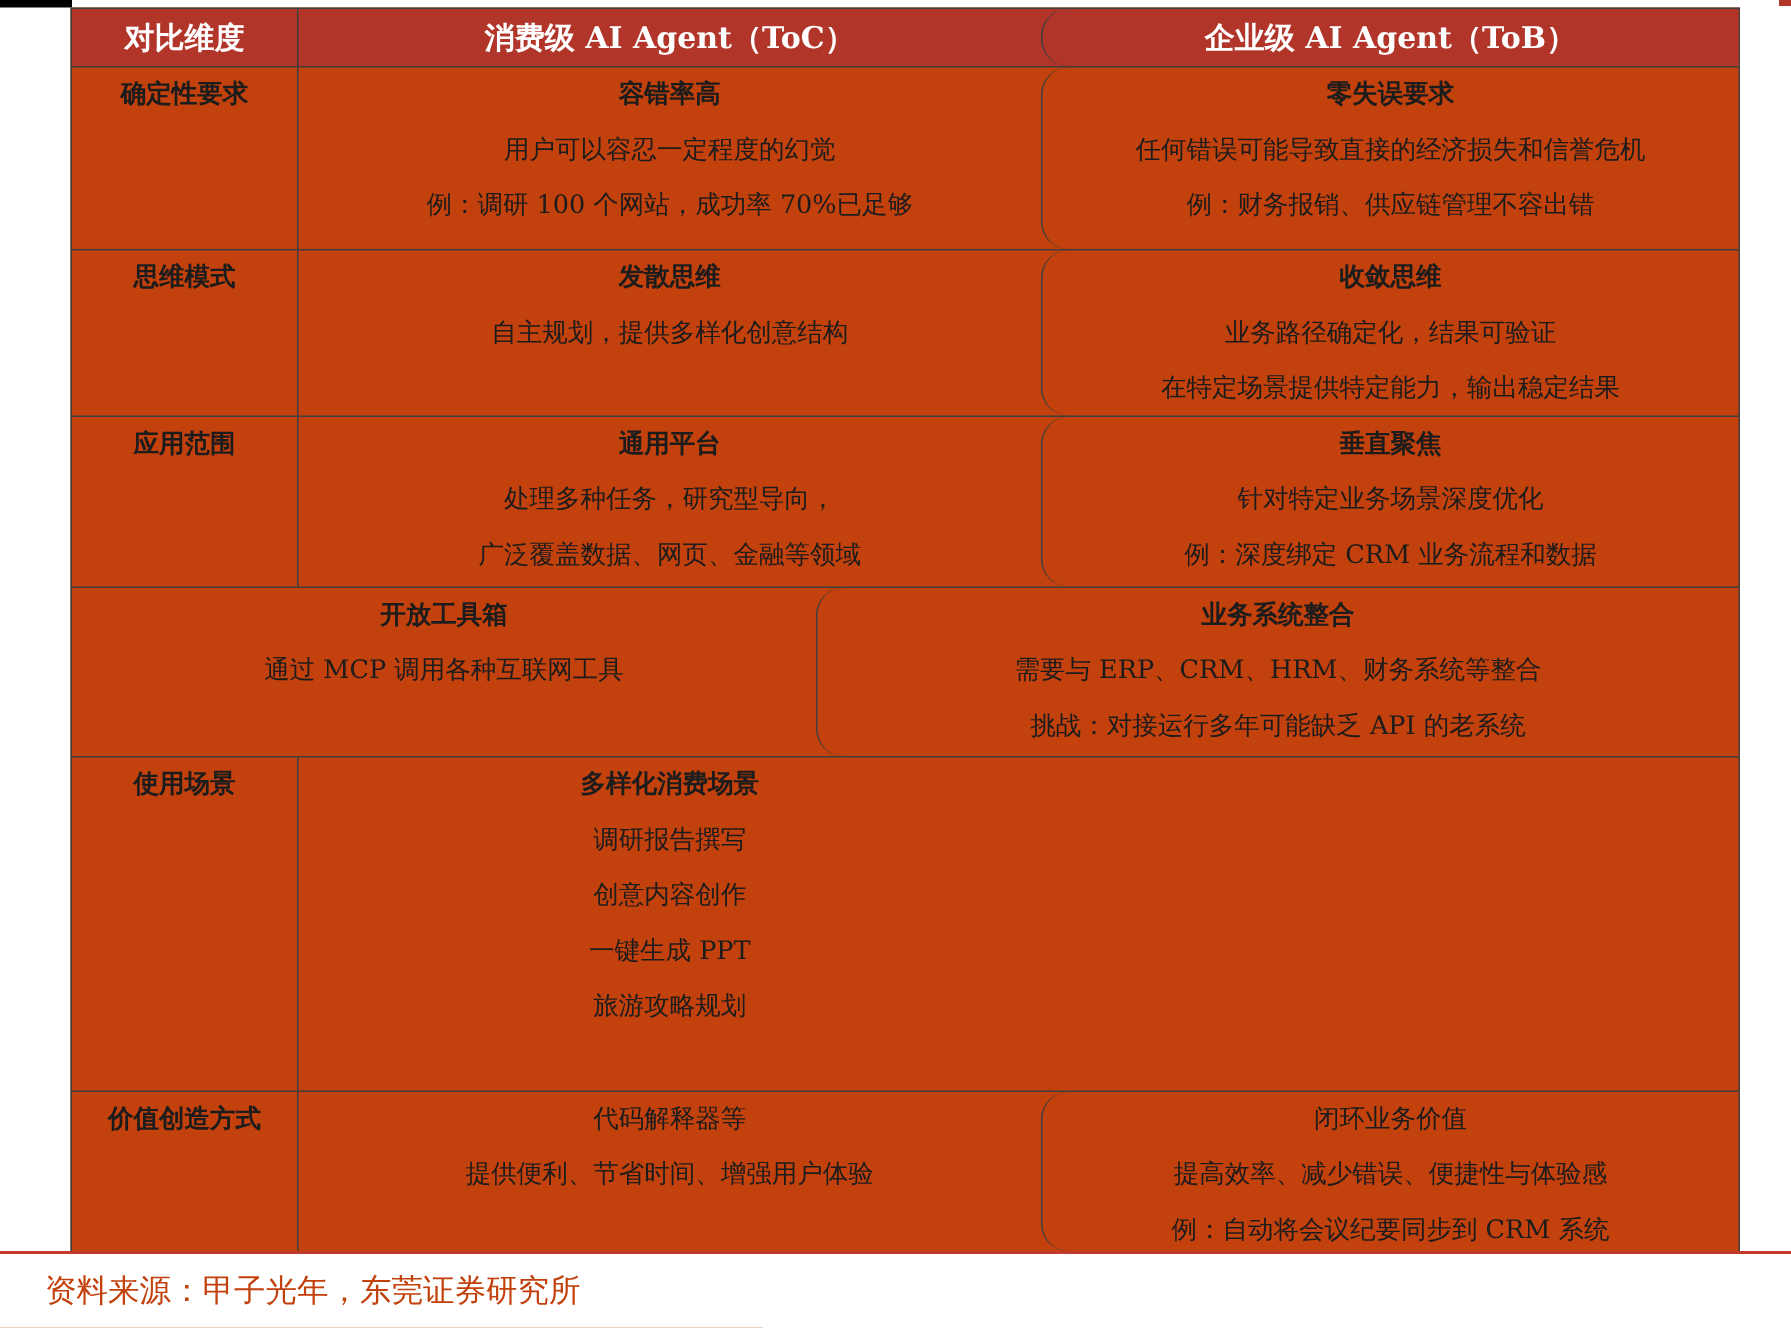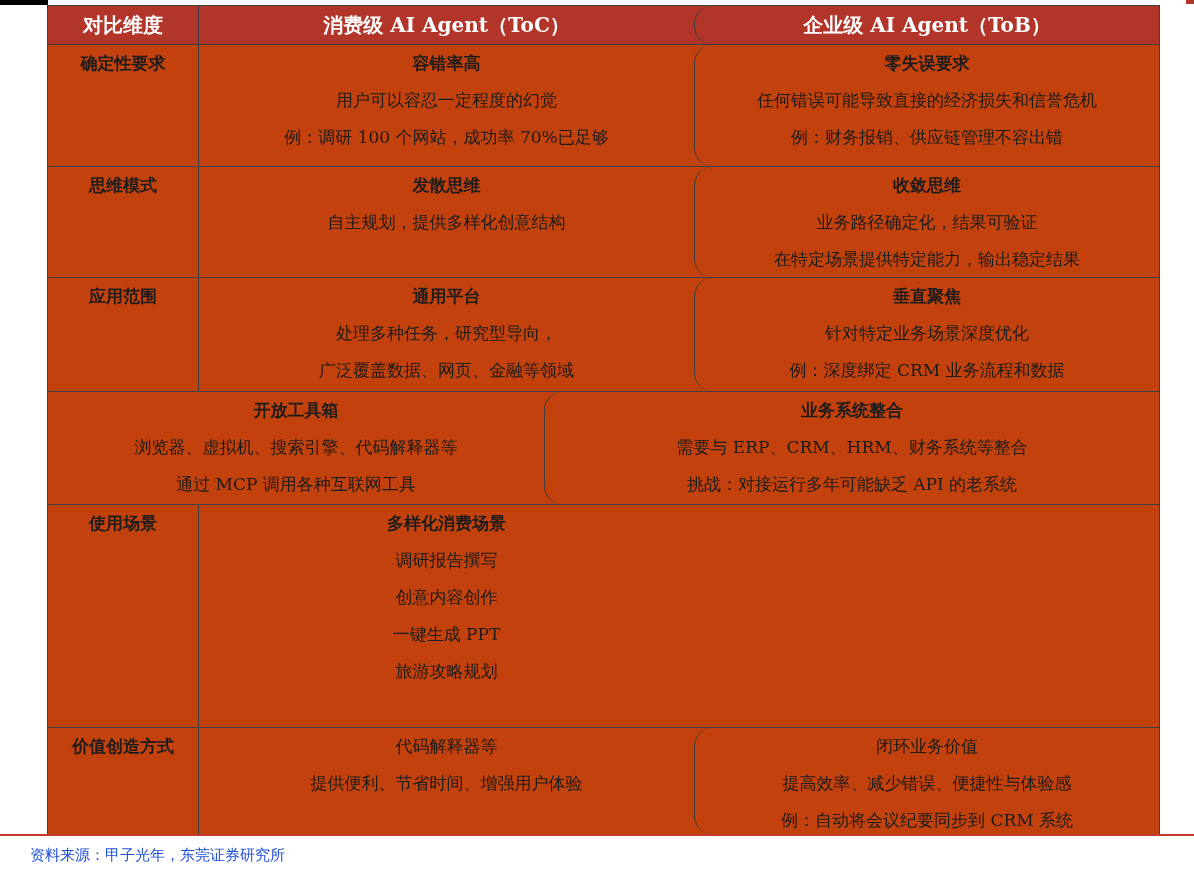--- a/index.html
+++ b/index.html
@@ -41,21 +41,21 @@
     height:38px;background:var(--header-bg);color:var(--header-text);
   }
   .header-row .cell{font-weight:bold;font-size:20px;justify-content:center;}
   .cell-title{font-weight:bold;}
   .cell-title.regular{font-weight:normal;}
   .red-divider{
     position:absolute;left:0;top:834px;width:1194px;height:2px;
     background:var(--accent-line);
   }
   .source-note{
-    position:absolute;left:30px;top:846px;font-size:15px;color:#1d4ed8;
+    position:absolute;left:30px;top:846px;font-size:21px;color:#c2410c;
   }
 </style>
 </head>
 <body>
 
 <div class="top-black-bar"></div>
 <div class="top-right-red"></div>
 
 <div class="cmp-table">
 
@@ -108,21 +108,20 @@
     <div class="cell col-tob">
       <div class="cell-title">垂直聚焦</div>
       <div class="cell-line">针对特定业务场景深度优化</div>
       <div class="cell-line">例：深度绑定 CRM 业务流程和数据</div>
     </div>
   </div>
 
   <div class="trow" style="height:113px">
     <div class="cell col-toc">
       <div class="cell-title">开放工具箱</div>
-      <div class="cell-line">浏览器、虚拟机、搜索引擎、代码解释器等</div>
       <div class="cell-line">通过 MCP 调用各种互联网工具</div>
     </div>
     <div class="cell col-tob">
       <div class="cell-title">业务系统整合</div>
       <div class="cell-line">需要与 ERP、CRM、HRM、财务系统等整合</div>
       <div class="cell-line">挑战：对接运行多年可能缺乏 API 的老系统</div>
     </div>
   </div>
 
   <div class="trow" style="height:223px">

